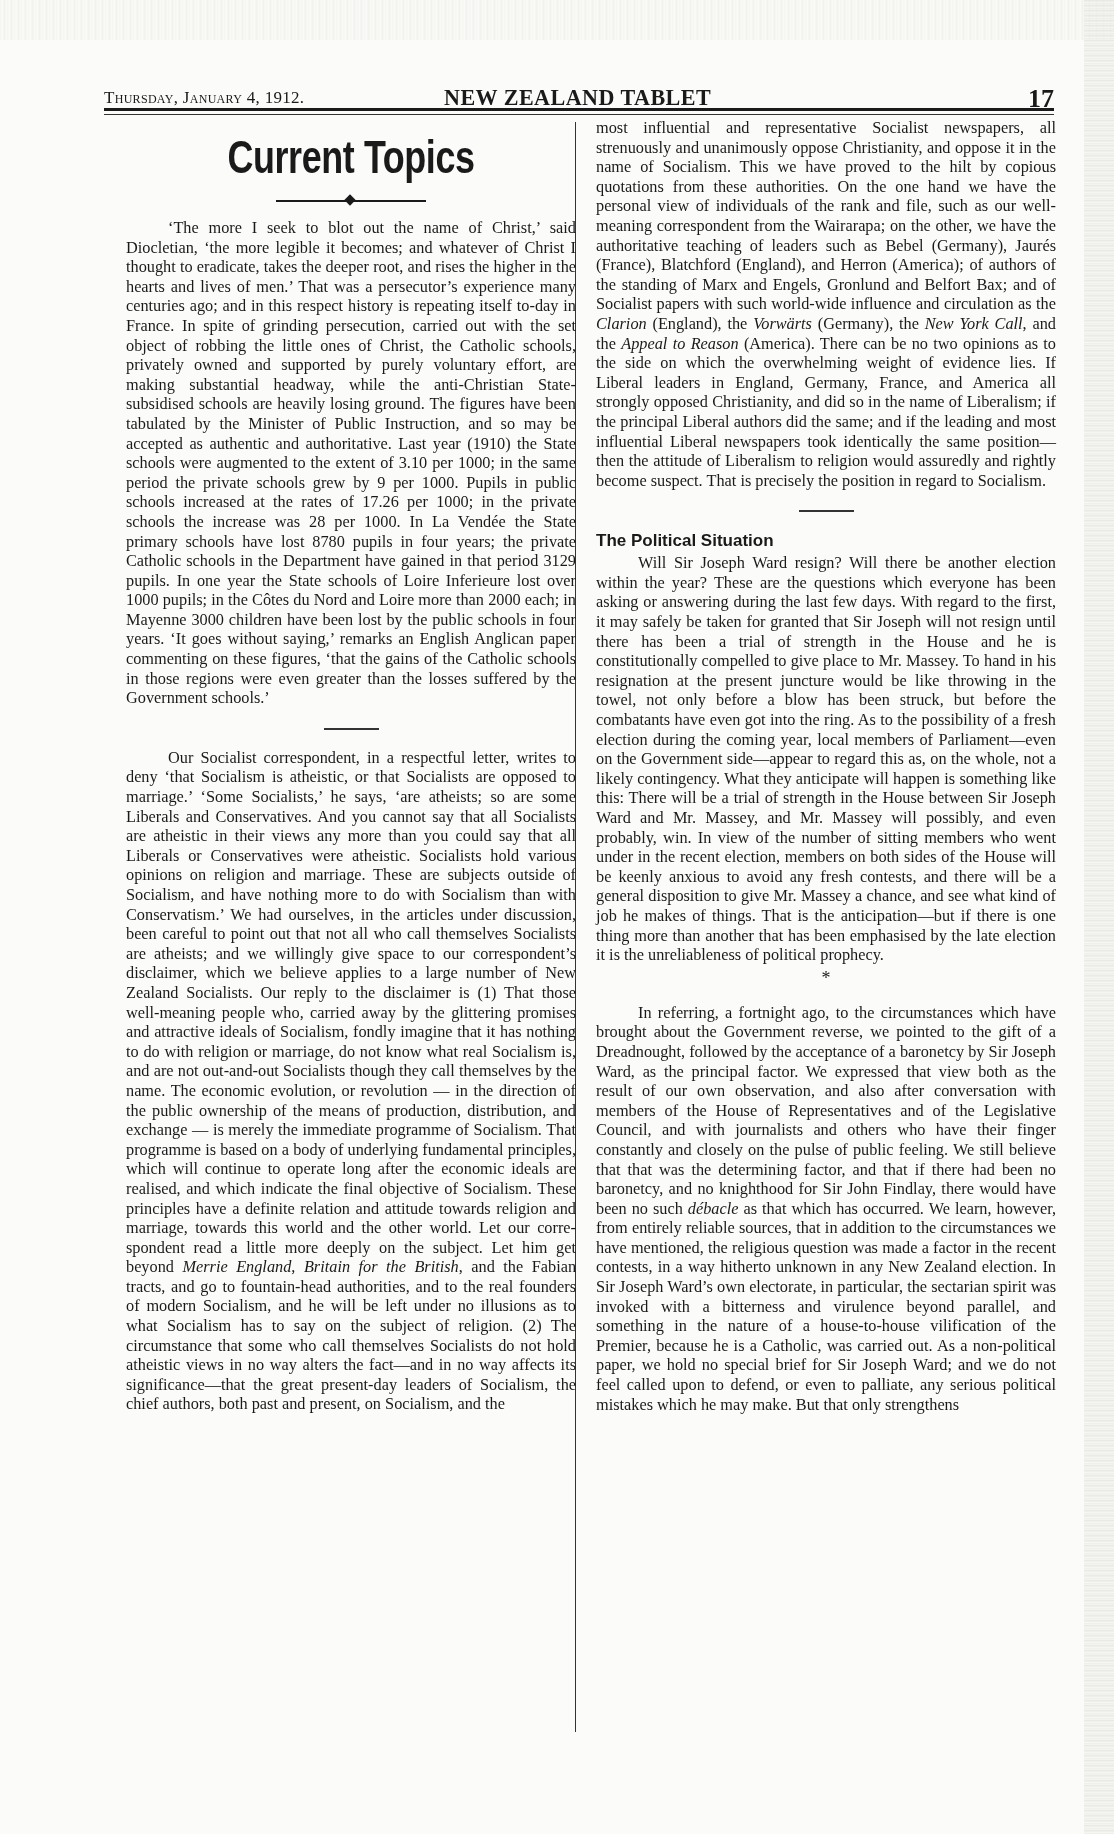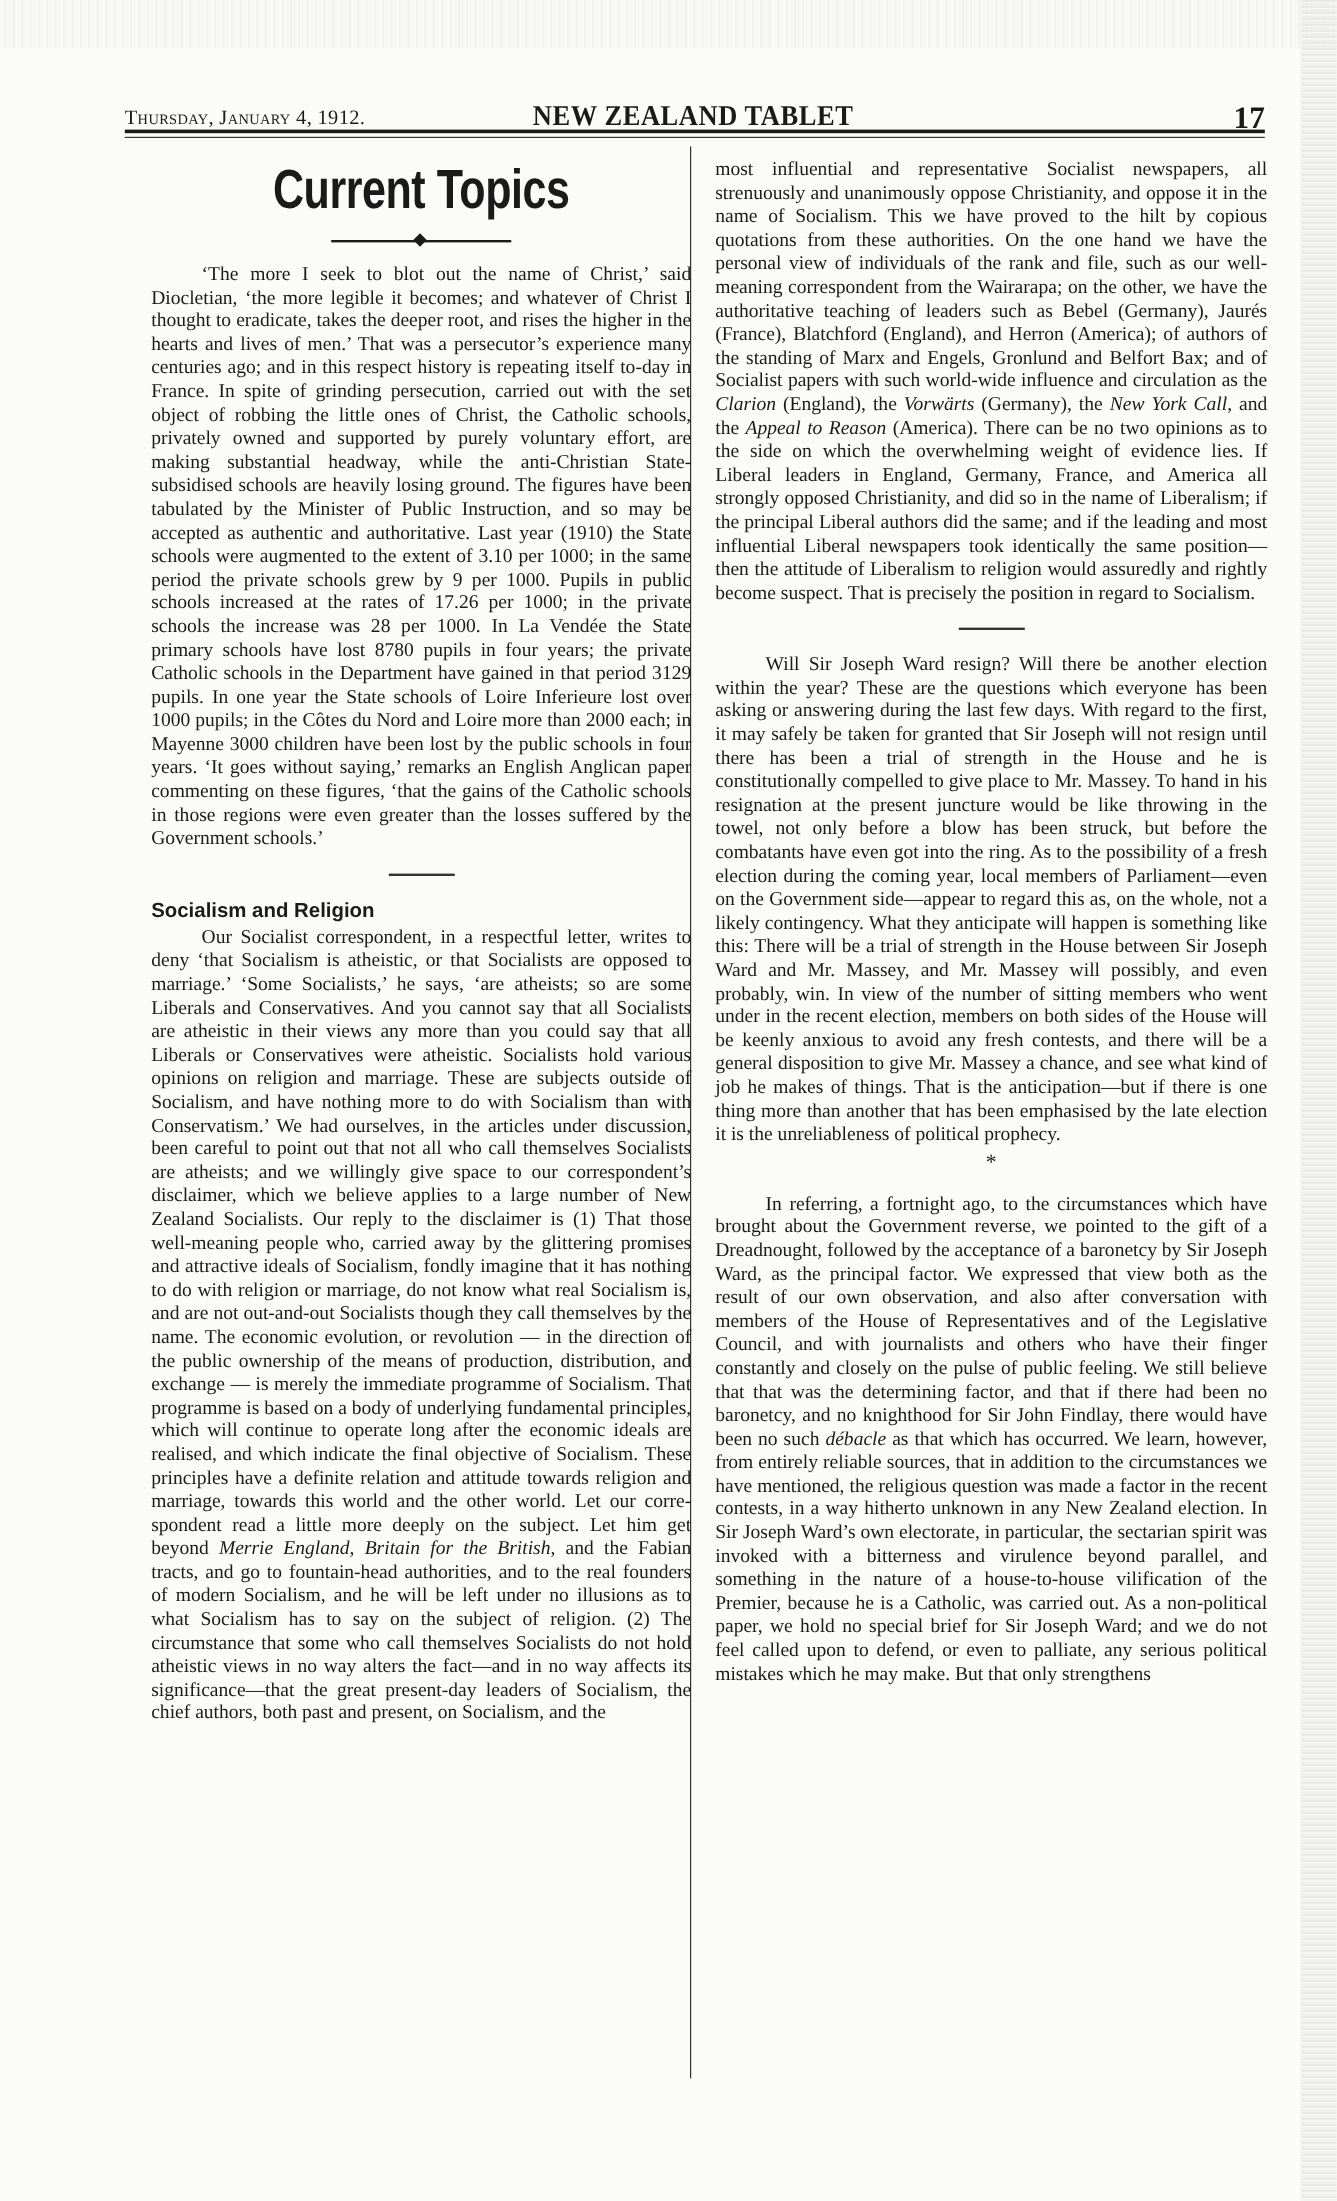--- a/index.html
+++ b/index.html
@@ -94,21 +94,21 @@
       hyphens: manual;
     }
     .col-left {
       left: 104px;
       top: 132px;
       width: 450px;
       margin-left: 22px;
     }
     .col-right {
       left: 596px;
-      top: 131px;
+      top: 118px;
       width: 460px;
     }
     .main-title {
       text-align: center;
       font-family: "Liberation Sans Narrow", "Liberation Sans", "DejaVu Sans", sans-serif;
       font-weight: bold;
       font-size: 46px;
       line-height: 50px;
       margin: 0;
       transform: scaleX(0.78);
@@ -183,28 +183,28 @@
     <div class="diamond"></div>
   </div>
 
   <article>
     <p>‘The more I seek to blot out the name of Christ,’ said Diocletian, ‘the more legible it becomes; and whatever of Christ I thought to eradicate, takes the deeper root, and rises the higher in the hearts and lives of men.’ That was a persecutor’s experience many centuries ago; and in this respect history is re­peating itself to-day in France. In spite of grinding persecution, carried out with the set object of robbing the little ones of Christ, the Catholic schools, privately owned and supported by purely voluntary effort, are making substantial headway, while the anti-Christian State-subsidised schools are heavily losing ground. The figures have been tabulated by the Minister of Public Instruction, and so may be accepted as authentic and authoritative. Last year (1910) the State schools were augmented to the extent of 3.10 per 1000; in the same period the private schools grew by 9 per 1000. Pupils in public schools increased at the rates of 17.26 per 1000; in the private schools the increase was 28 per 1000. In La Vendée the State primary schools have lost 8780 pupils in four years; the private Catholic schools in the Department have gained in that period 3129 pupils. In one year the State schools of Loire Inferieure lost over 1000 pupils; in the Côtes du Nord and Loire more than 2000 each; in Mayenne 3000 children have been lost by the public schools in four years. ‘It goes without saying,’ remarks an English Anglican paper commenting on these figures, ‘that the gains of the Catholic schools in those regions were even greater than the losses suffered by the Govern­ment schools.’</p>
   </article>
 
   <div class="section-rule"></div>
 
   <article>
-    <h2 class="section-heading">Socialism and Religion</h2>
     <p><span>Our Socialist correspondent, in a respectful letter, writes to deny ‘that Socialism is atheistic, or that Socialists are opposed to marriage.’ ‘Some Socialists,’ he says, ‘are atheists; so are some Liberals and Con­servatives. And you cannot say that all Socialists are atheistic in their views any more than you could say that all Liberals or Conservatives were atheistic. Socialists hold various opinions on religion and mar­riage. These are subjects outside of Socialism, and have nothing more to do with Socialism than with Con­servatism.’ We had ourselves, in the articles under discussion, been careful to point out that not all who call themselves Socialists are atheists; and we willingly give space to our correspondent’s disclaimer, which we be­lieve applies to a large number of New Zealand Socialists. Our reply to the disclaimer is (1) That those well-meaning people who, carried away by the glittering promises and attractive ideals of Socialism, fondly imagine that it has nothing to do with religion or marriage, do not know what real Socialism is, and are not out-and-out Socialists though they call themselves by the name. The economic evolu­tion, or revolution — in the direction of the public ownership of the means of production, distribution, and exchange — is merely the im­mediate programme of Socialism. That programme is based on a body of underlying fundamental principles, which will continue to operate long after the economic ideals are realised, and which indicate the final objec­tive of Socialism. These principles have a definite relation and attitude towards religion and marriage, towards this world and the other world. Let our corre­spondent read a little more deeply on the subject. Let him get beyond </span><em>Merrie England</em><span>, </span><em>Britain for the British</em><span>, and the Fabian tracts, and go to fountain-head authorities, and to the real founders of modern Socialism, and he will be left under no illusions as to what Socialism has to say on the subject of religion. (2) The circumstance that some who call themselves Socialists do not hold atheistic views in no way alters the fact—and in no way affects its significance—that the great present-day leaders of Socialism, the chief authors, both past and present, on Socialism, and the </span></p>
   </article>
 </section>
 
 <section class="col col-right">
   <p class="noindent"><span>most influential and representative Socialist newspapers, all strenuously and unanimously oppose Christianity, and oppose it in the name of Socialism. This we have proved to the hilt by copious quotations from these authorities. On the one hand we have the personal view of individuals of the rank and file, such as our well-meaning correspondent from the Wairarapa; on the other, we have the authoritative teaching of leaders such as Bebel (Germany), Jaurés (France), Blatchford (England), and Herron (America); of authors of the standing of Marx and Engels, Gronlund and Belfort Bax; and of Socialist papers with such world-wide in­fluence and circulation as the </span><em>Clarion</em><span> (England), the </span><em>Vorwärts</em><span> (Germany), the </span><em>New York Call</em><span>, and the </span><em>Appeal to Reason</em><span> (America). There can be no two opinions as to the side on which the overwhelming weight of evidence lies. If Liberal leaders in England, Germany, France, and America all strongly opposed Christianity, and did so in the name of Liberalism; if the principal Liberal authors did the same; and if the leading and most influential Liberal newspapers took identically the same position—then the attitude of Liberalism to religion would assuredly and rightly be­come suspect. That is precisely the position in regard to Socialism.</span></p>
 
   <div class="section-rule"></div>
 
   <article>
+    <h2 class="section-heading">The Political Situation</h2>
     <p>Will Sir Joseph Ward resign? Will there be another election within the year? These are the ques­tions which everyone has been asking or answering during the last few days. With regard to the first, it may safely be taken for granted that Sir Joseph will not resign until there has been a trial of strength in the House and he is constitutionally compelled to give place to Mr. Massey. To hand in his resignation at the present juncture would be like throwing in the towel, not only before a blow has been struck, but before the combatants have even got into the ring. As to the possibility of a fresh election during the coming year, local members of Parliament—even on the Govern­ment side—appear to regard this as, on the whole, not a likely contingency. What they anticipate will happen is something like this: There will be a trial of strength in the House between Sir Joseph Ward and Mr. Massey, and Mr. Massey will possibly, and even probably, win. In view of the number of sitting members who went under in the recent election, members on both sides of the House will be keenly anxious to avoid any fresh contests, and there will be a general disposition to give Mr. Massey a chance, and see what kind of job he makes of things. That is the anticipation—but if there is one thing more than another that has been emphasised by the late election it is the unreliableness of political prophecy.</p>
     <div class="asterism">*</div>
     <p><span>In referring, a fortnight ago, to the circumstances which have brought about the Government reverse, we pointed to the gift of a Dreadnought, followed by the acceptance of a baronetcy by Sir Joseph Ward, as the principal factor. We expressed that view both as the result of our own observation, and also after conversa­tion with members of the House of Representatives and of the Legislative Council, and with journalists and others who have their finger constantly and closely on the pulse of public feeling. We still believe that that was the determining factor, and that if there had been no baronetcy, and no knighthood for Sir John Findlay, there would have been no such </span><em>débacle</em><span> as that which has occurred. We learn, however, from entirely reliable sources, that in addition to the circumstances we have mentioned, the religious question was made a factor in the recent contests, in a way hitherto un­known in any New Zealand election. In Sir Joseph Ward’s own electorate, in particular, the sectarian spirit was invoked with a bitterness and virulence be­yond parallel, and something in the nature of a house­-to-house vilification of the Premier, because he is a Catholic, was carried out. As a non-political paper, we hold no special brief for Sir Joseph Ward; and we do not feel called upon to defend, or even to palliate, any serious political mistakes which he may make. But that only strengthens</span></p>
   </article>
 </section>
 
 </body></html>

